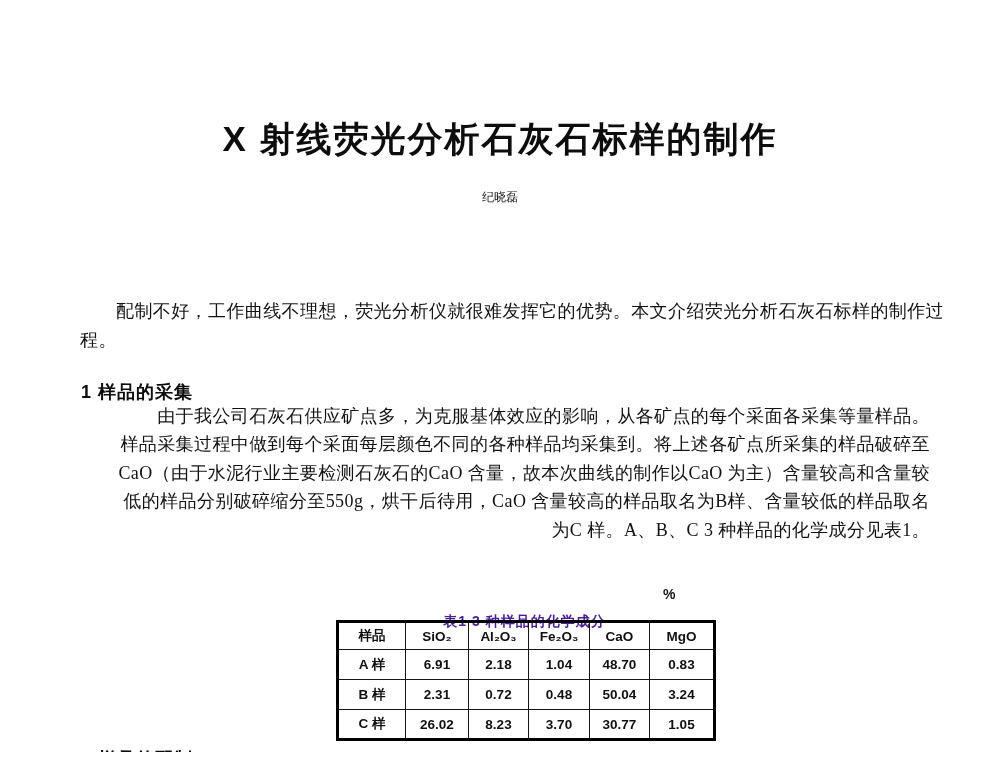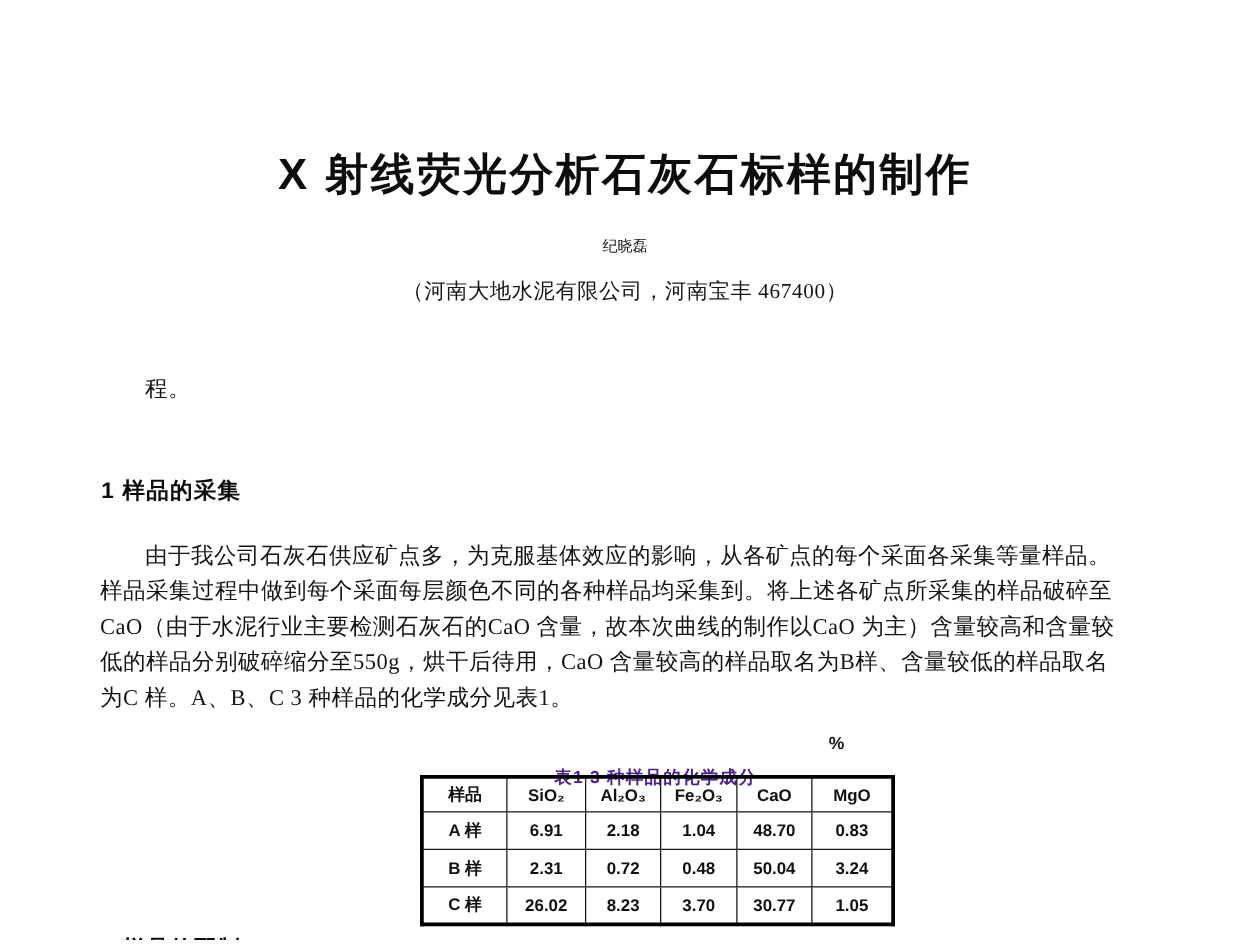--- a/index.html
+++ b/index.html
@@ -13,21 +13,21 @@
   .title{
     position:absolute;top:116px;left:0;width:1000px;text-align:center;
     font-size:35px;font-weight:bold;letter-spacing:2px;
     font-family:"Liberation Sans","DejaVu Sans",sans-serif;color:#0d0d0d;
   }
   .author{position:absolute;top:189px;left:0;width:1000px;text-align:center;font-size:12px;}
   .affil{position:absolute;top:221px;left:0;width:1000px;text-align:center;font-size:17px;letter-spacing:0.5px;}
 
   .para{position:absolute;left:80px;width:850px;}
   .p1{top:297px;}
-  .p2{top:430px;}
+  .p2{top:402px;text-align:right;}
   .line{height:29px;line-height:29px;font-size:18px;letter-spacing:0.4px;white-space:nowrap;color:#131313;}
   .p2 .line{height:28.4px;line-height:28.4px;}
   .para div.line:nth-of-type(1){text-indent:36px;}
 
   .sec-heading{
     position:absolute;left:81px;font-size:18px;font-weight:bold;letter-spacing:1px;
     font-family:"Liberation Sans","DejaVu Sans",sans-serif;color:#0d0d0d;
   }
   .h1{top:380px;}
   .h2{top:747px;} 
@@ -54,24 +54,24 @@
   .chem thead tr{height:28px;}
   .chem tbody tr{height:30px;}
 </style>
 </head>
 <body>
 
 <div class="page">
 
   <div class="title">X 射线荧光分析石灰石标样的制作</div>
   <div class="author">纪晓磊</div>
-  <div class="affil">（河南大地水泥有限公司，河南宝丰 467400）</div>
 
   <div class="para p1">
 
+      <div class="line">配制不好，工作曲线不理想，荧光分析仪就很难发挥它的优势。本文介绍荧光分析石灰石标样的制作过</div>
       <div class="line">程。</div>
     </div>
 
   <div class="sec-heading h1">1 样品的采集</div>
 
   <div class="para p2">
 
   <div class="line">由于我公司石灰石供应矿点多，为克服基体效应的影响，从各矿点的每个采面各采集等量样品。</div>
       <div class="line">样品采集过程中做到每个采面每层颜色不同的各种样品均采集到。将上述各矿点所采集的样品破碎至</div>
       <div class="line">CaO（由于水泥行业主要检测石灰石的CaO 含量，故本次曲线的制作以CaO 为主）含量较高和含量较</div>

